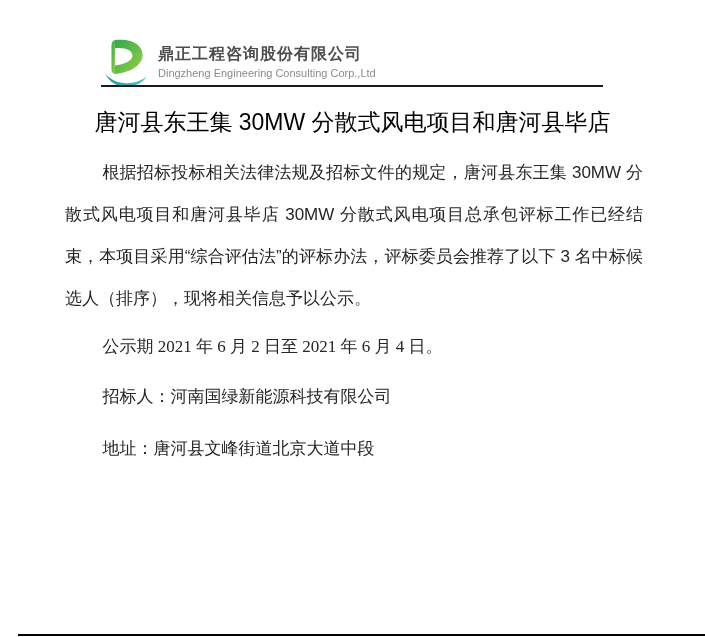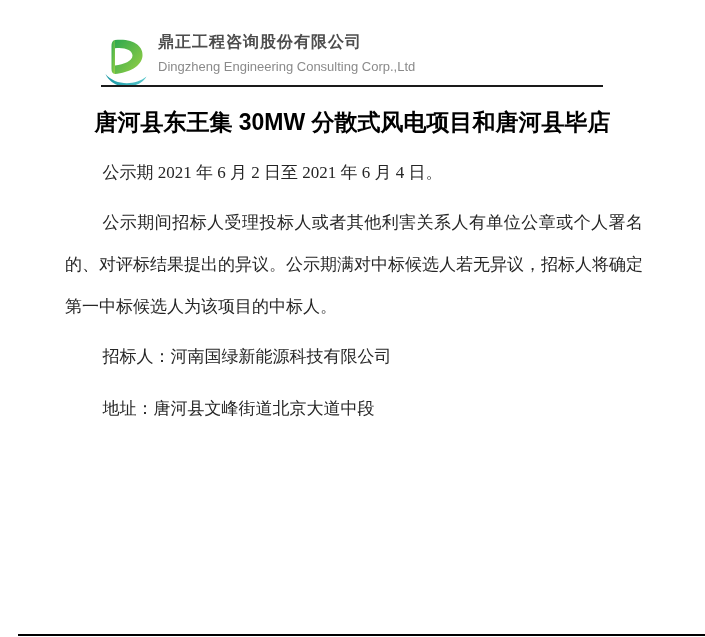--- a/index.html
+++ b/index.html
@@ -22,50 +22,50 @@
   .logo-wrap {
     position: absolute;
     left: 102px;
     top: 38px;
     width: 50px;
     height: 48px;
   }
   .company {
     position: absolute;
     left: 158px;
-    top: 32px;
+    top: 44px;
     white-space: nowrap;
   }
   .company-zh {
     font-size: 16px;
     font-weight: bold;
     color: #4d4d4d;
     letter-spacing: 1px;
     line-height: 20px;
   }
   .company-en {
-    font-size: 13px;
+    font-size: 11px;
     color: #8a8a8a;
     line-height: 14px;
-    margin-top: 8px;
+    margin-top: 2px;
   }
   .header-rule {
     position: absolute;
     left: 101px;
     top: 85px;
     width: 502px;
     height: 2px;
     background: #1a1a1a;
   }
   
   .doc-title {
     margin: 18px 40px 0 40px;
     text-align: center;
     font-size: 23px;
-    font-weight: bold;
+    font-weight: normal;
     color: #000000;
     line-height: 36px;
   }
   
   .doc-body {
     margin: 12px 62px 0 65px;
     font-size: 17px;
     color: #262626;
     line-height: 42px;
     text-align: justify;
@@ -115,21 +115,21 @@
       <div class="company-en">Dingzheng Engineering Consulting Corp.,Ltd</div>
     </div>
     <div class="header-rule"></div>
   </div>
 
   <h1 class="doc-title">
     <span>唐河县东王集 30MW 分散式风电项目和唐河县毕店</span><br>
   </h1>
 
   <div class="doc-body">
+    <p>根据招标投标相关法律法规及招标文件的规定，唐河县东王集 30MW 分散式风电项目和唐河县毕店 30MW 分散式风电项目总承包评标工作已经结束，本项目采用“综合评估法”的评标办法，评标委员会推荐了以下 3 名中标候选人（排序），现将相关信息予以公示。</p>
     <p class="gap-s">公示期 2021 年 6 月 2 日至 2021 年 6 月 4 日。</p>
-    <p class="gap-m">公示期间招标人受理投标人或者其他利害关系人有单位公章或个人署名的、对评标结果提出的异议。公示期满对中标候选人若无异议，招标人将确定第一中标候选人为该项目的中标人。</p>
     <p class="gap-m">招标人：河南国绿新能源科技有限公司</p>
     <p class="gap-l">地址：唐河县文峰街道北京大道中段</p>
   </div>
 
   <div class="table-top-border"></div>
 
 </div>
 
 </body></html>

